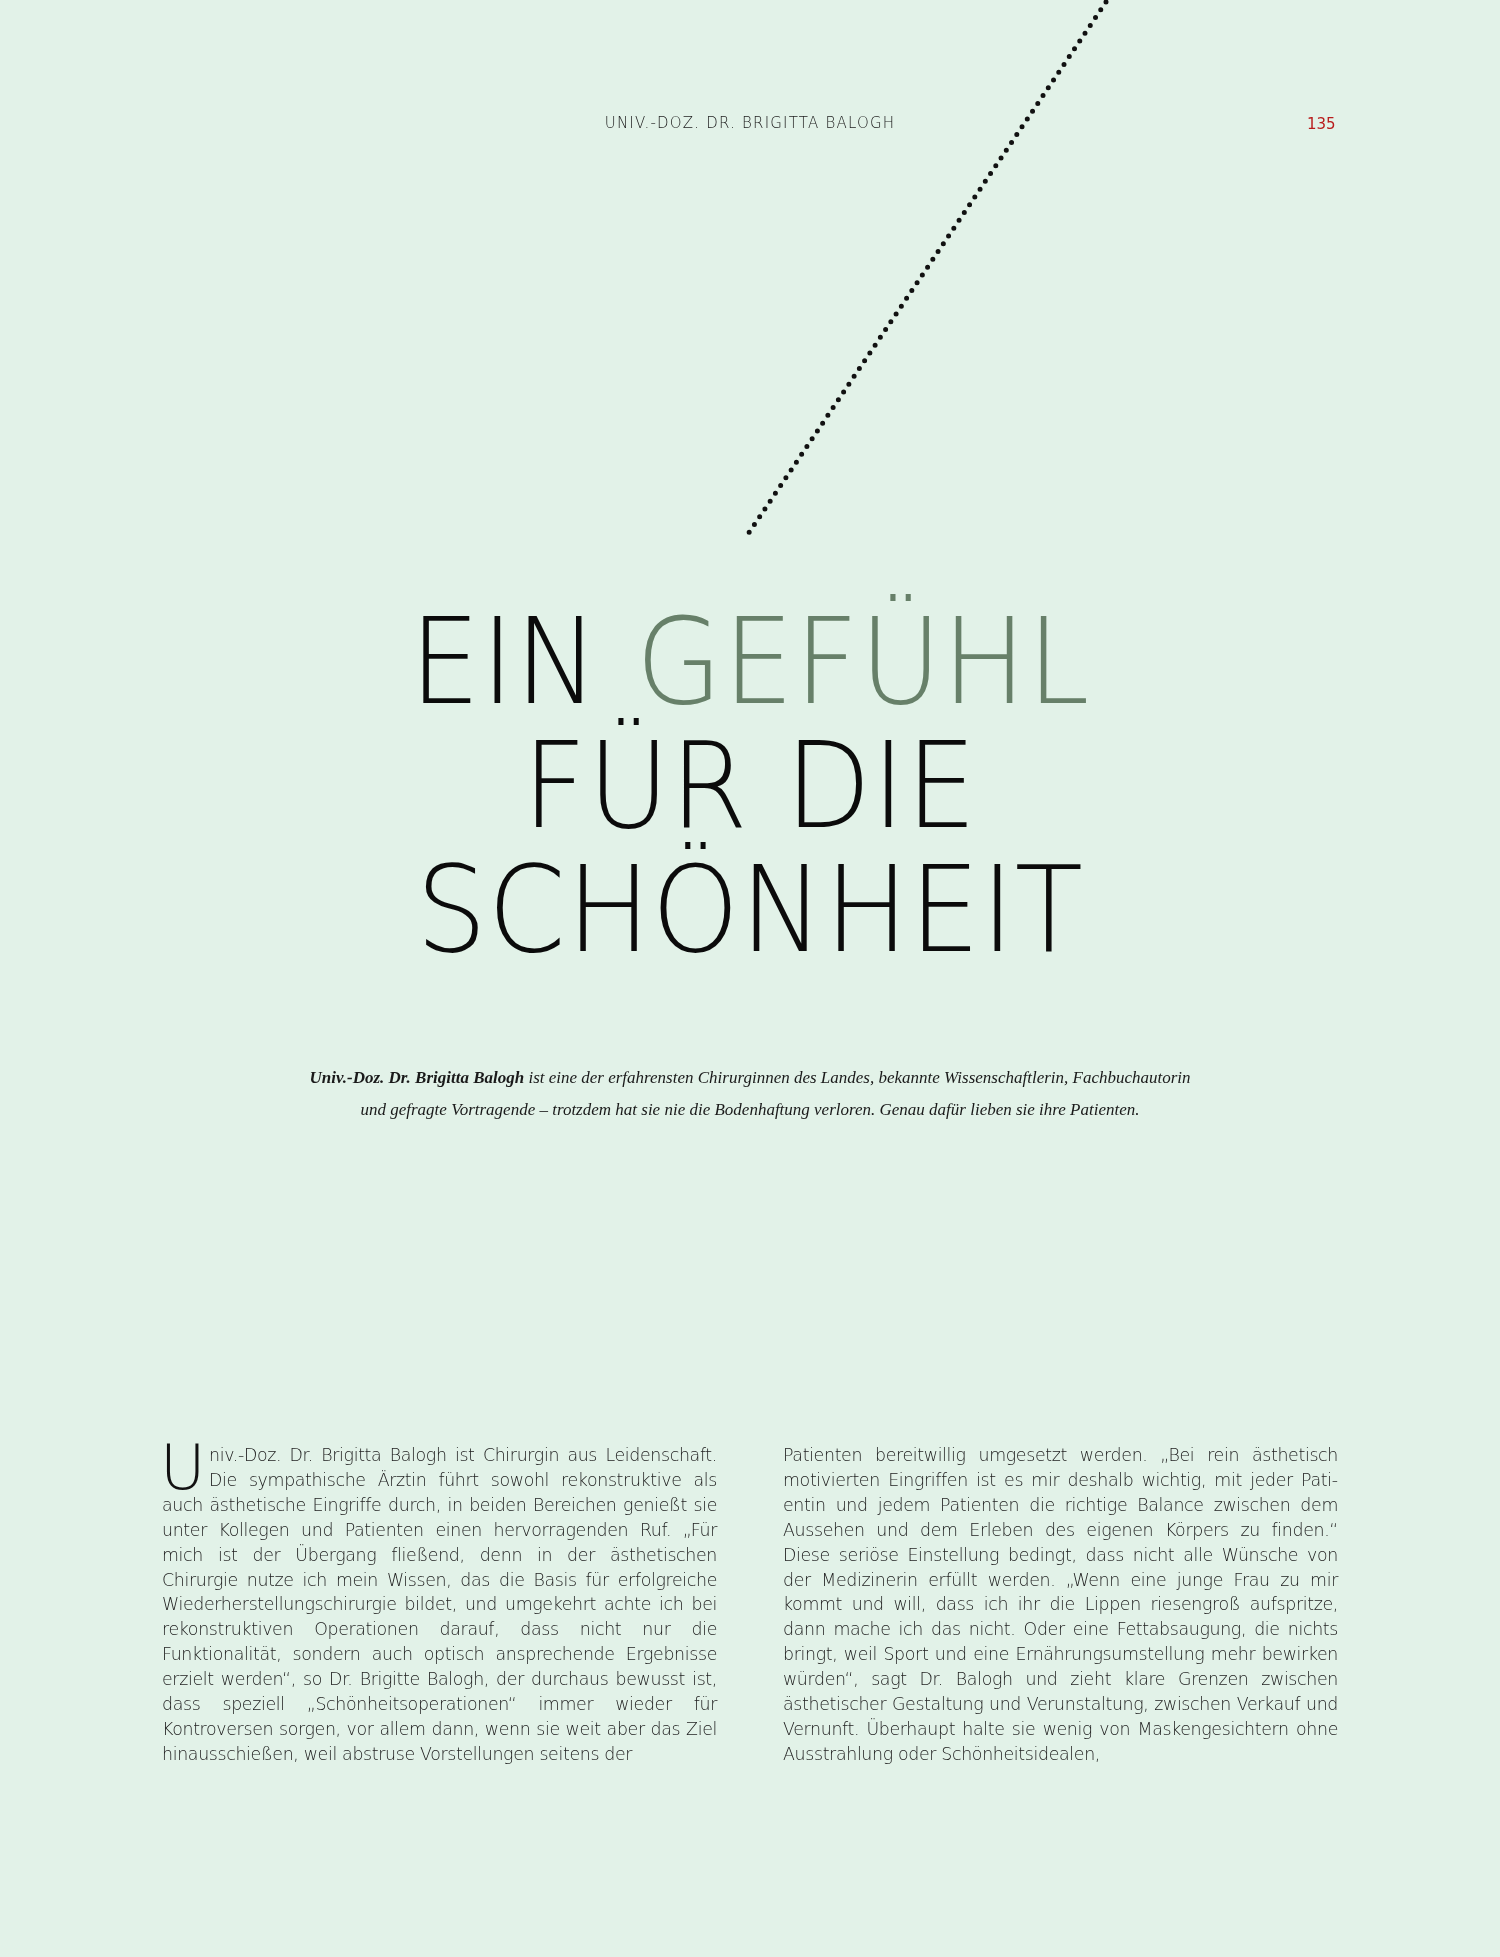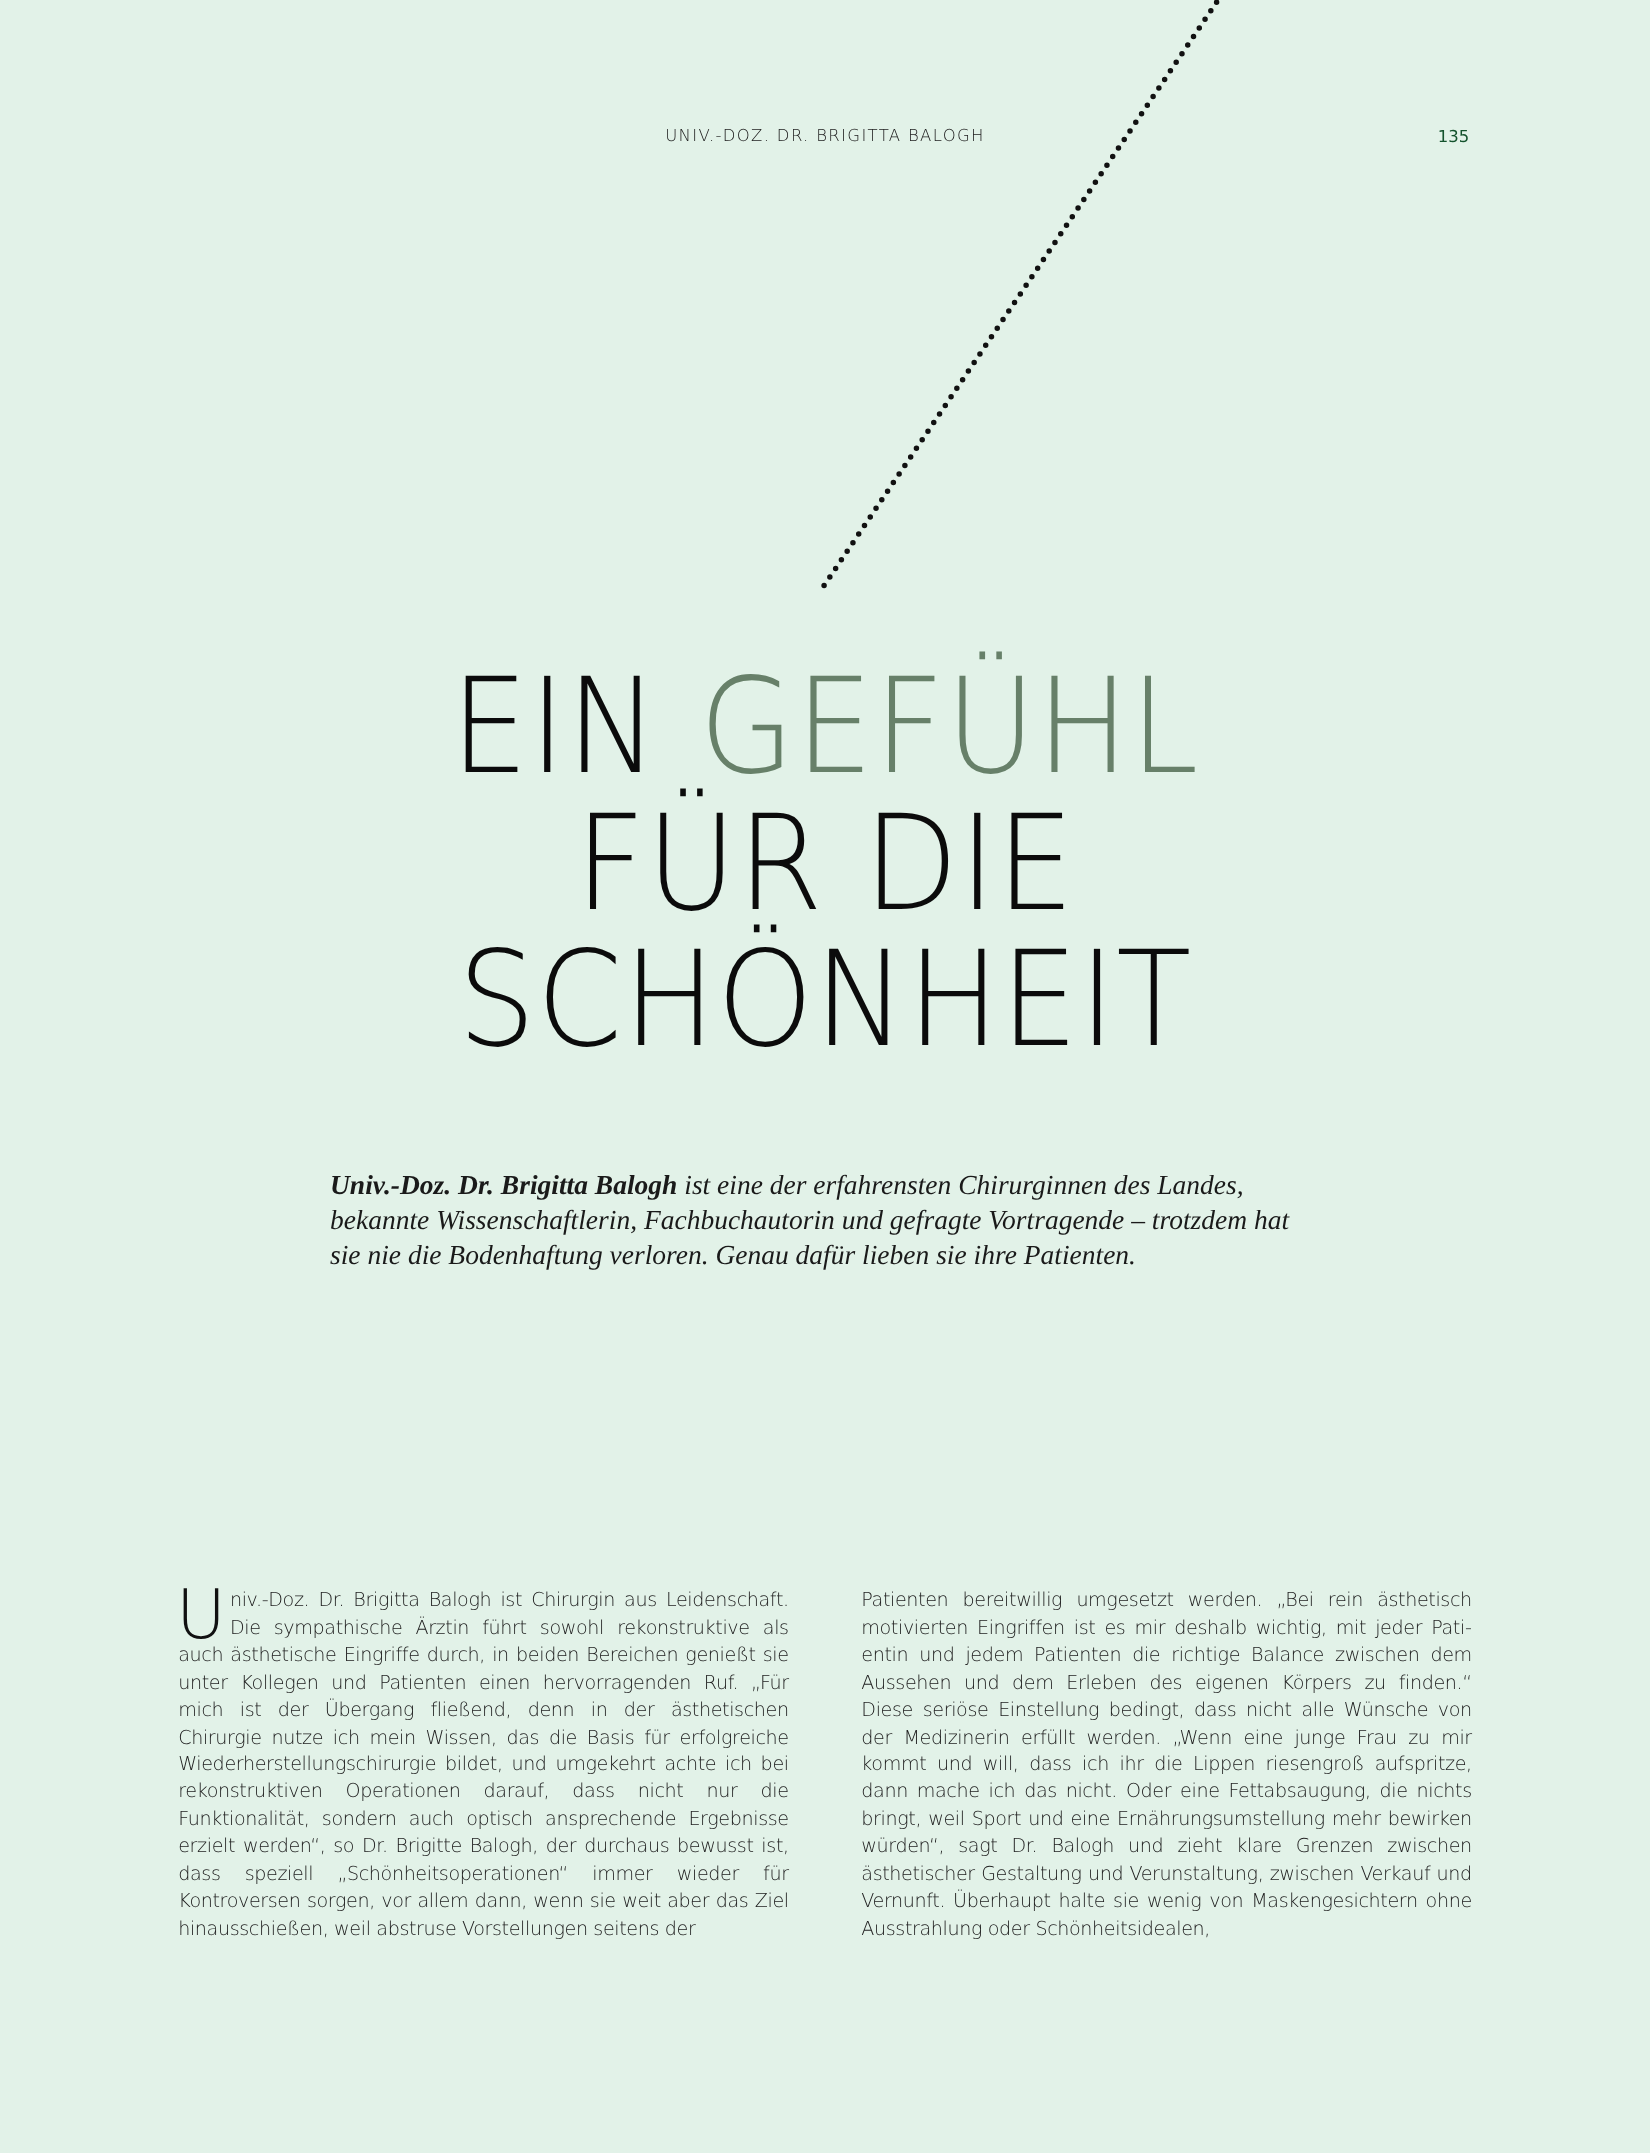--- a/index.html
+++ b/index.html
@@ -9,35 +9,35 @@
     font-family:"Liberation Sans", sans-serif;
     color:#1a1a1a;
   }
   .running-head {
     position:absolute; top:114px; left:0; width:1500px; text-align:center;
     font-family:"DejaVu Sans", sans-serif; font-size:15px; letter-spacing:1.2px;
     color:#222; font-weight:300;
   }
   .page-number {
     position:absolute; top:115px; left:1307px;
-    font-family:"DejaVu Sans", sans-serif; font-size:15px; color:#14532d;
+    font-family:"DejaVu Sans", sans-serif; font-size:15px; color:#b91c1c;
   }
   .dotted-line { position:absolute; left:0; top:0; }
   .headline {
     position:absolute; top:600px; left:0; width:1500px; text-align:center;
     font-family:"DejaVu Sans", sans-serif; font-weight:200;
     font-size:120px; line-height:124px; letter-spacing:1px;
     color:#0b0b0b; transform:scaleX(0.93); transform-origin:center top;
   }
   .headline .accent { color:#678069; }
   .headline div { white-space:nowrap; }
   .lead {
-    position:absolute; top:1062px; left:300px; width:900px; text-align:left;
+    position:absolute; top:1062px; left:300px; width:900px; text-align:center;
     font-family:"Liberation Serif", serif; font-style:italic;
-    font-size:25px; line-height:32px; color:#1a1a1a;
+    font-size:17px; line-height:32px; color:#1a1a1a;
   }
   .lead b { font-weight:bold; }
   .col {
     position:absolute; top:1443px; width:555px;
     font-family:"DejaVu Sans", sans-serif; font-weight:300;
     font-size:17.4px; line-height:24.9px; color:#222;
     text-align:justify; hyphens:manual; letter-spacing:-0.35px;
   }
   .col-left { left:162px; }
   .col-right { left:783px; }

